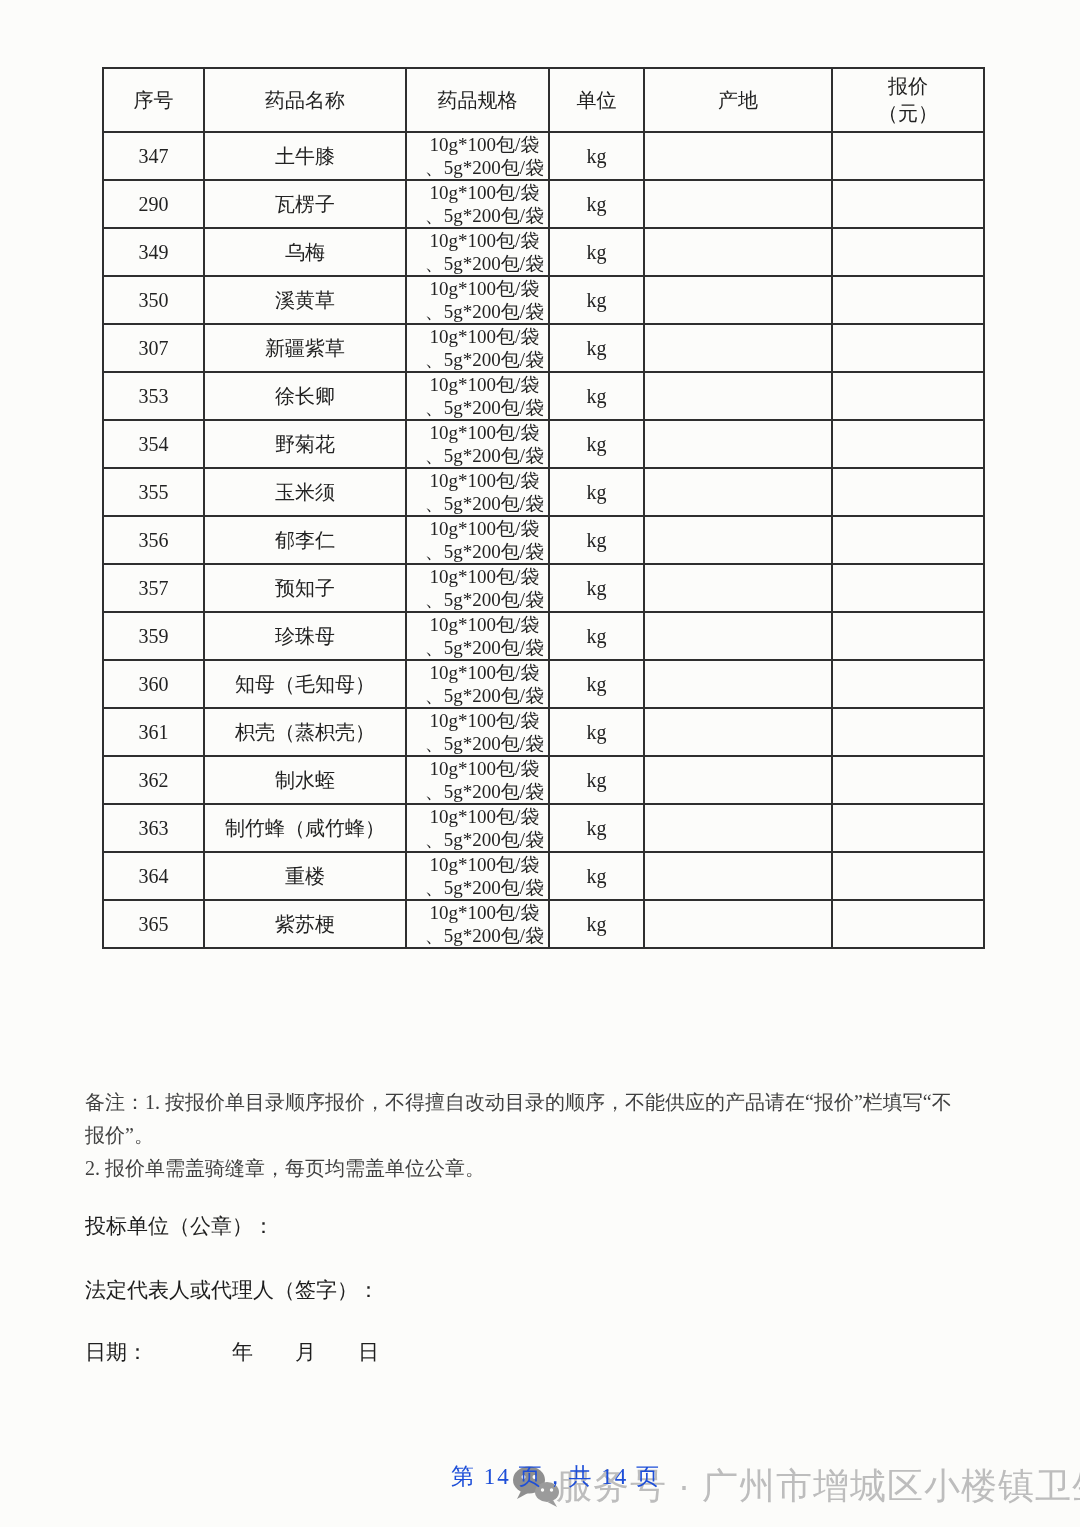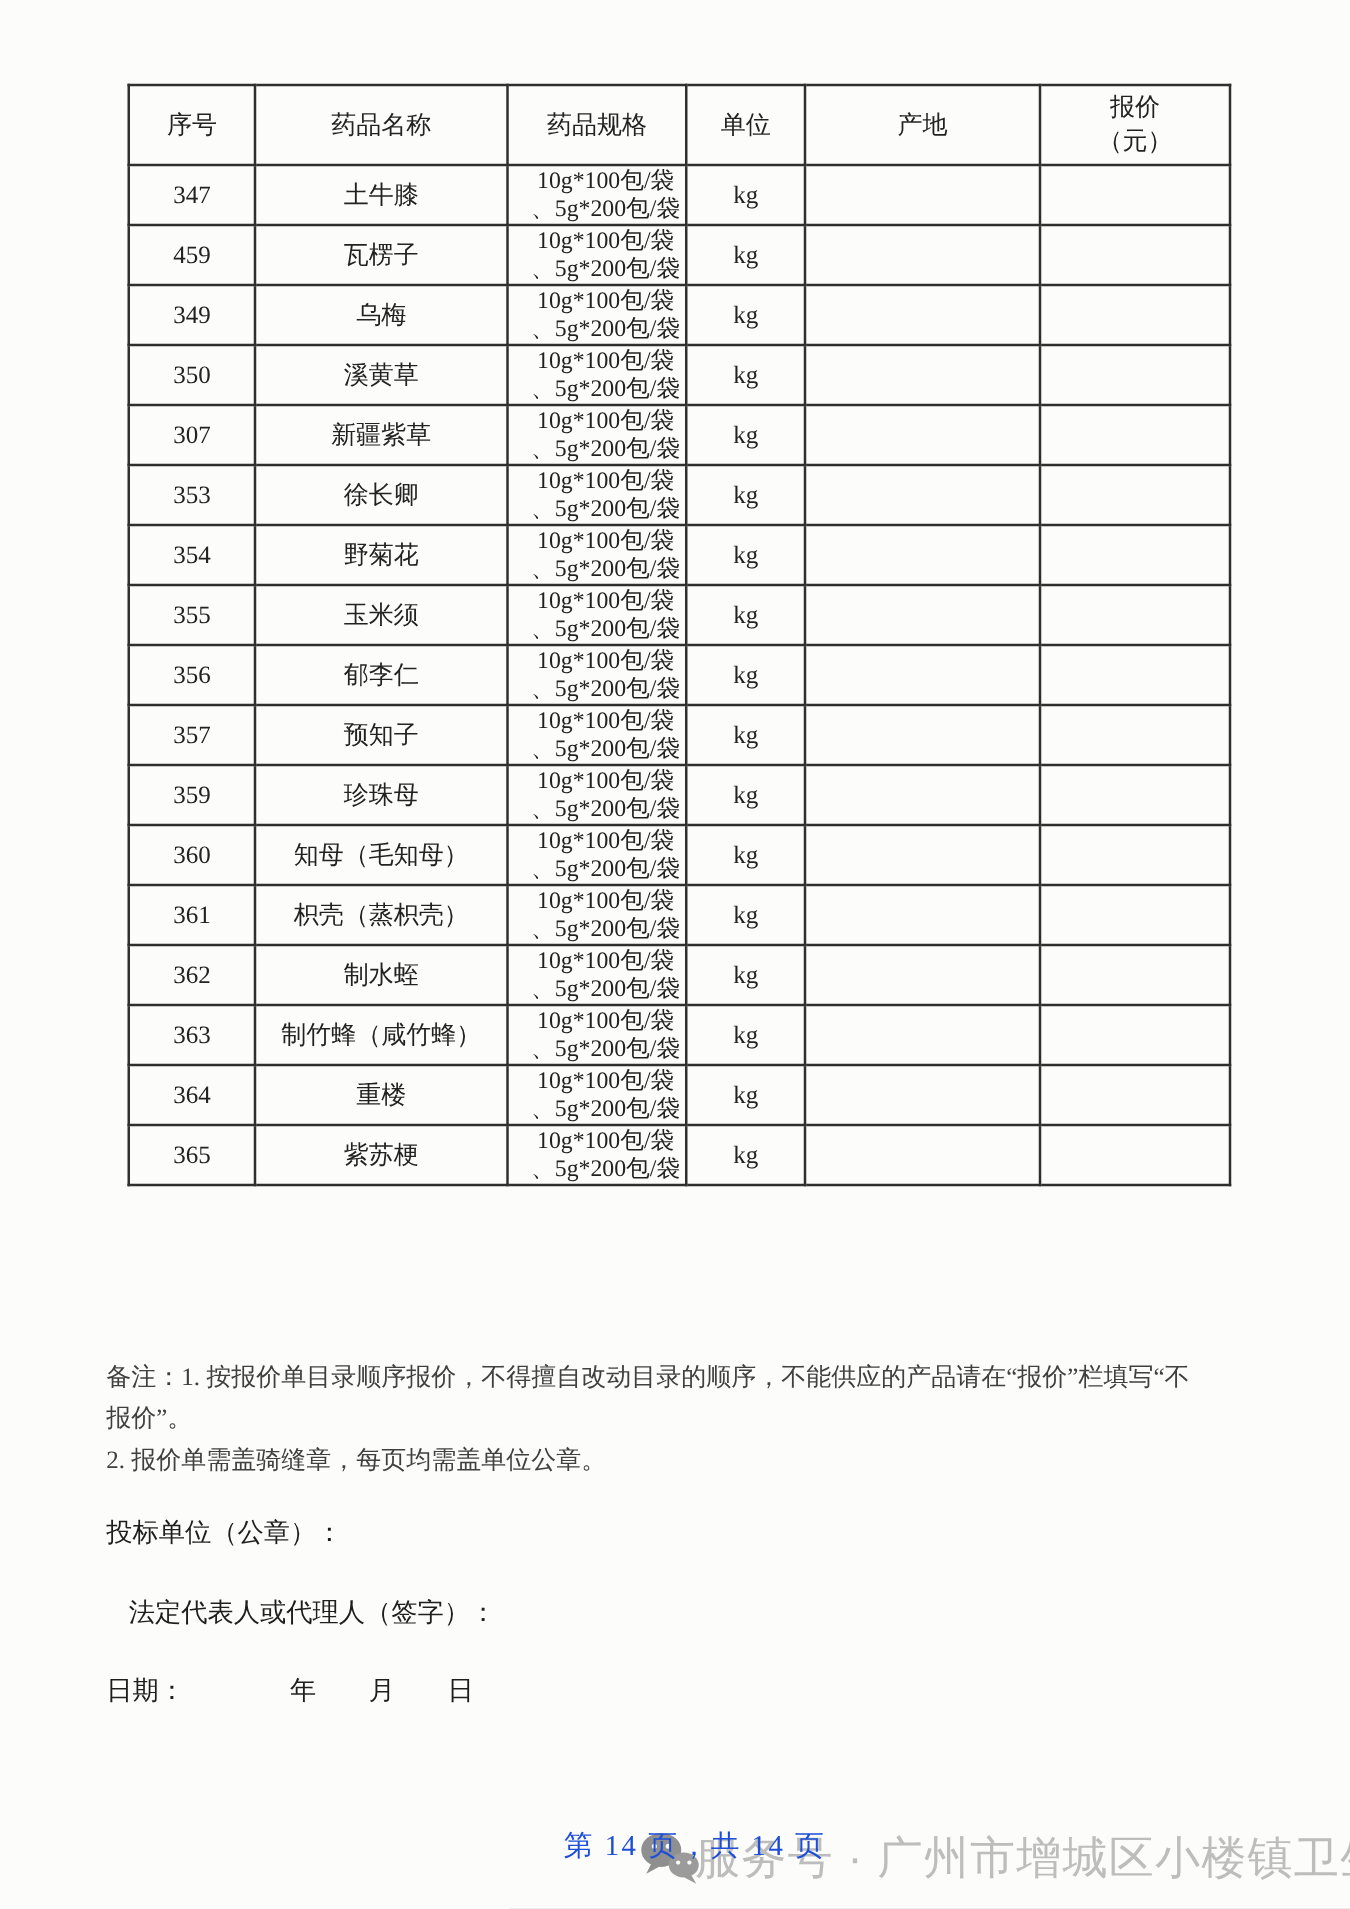--- a/index.html
+++ b/index.html
@@ -41,21 +41,21 @@
     padding-left:14px;
   }
   
   .notes{
     position:absolute;left:85px;top:1086px;width:912px;
     font-size:20px;line-height:33px;
     white-space:pre-line;
     color:#404040;
   }
   .sig-bidder{position:absolute;left:85px;top:1212px;font-size:21px;}
-  .sig-legal {position:absolute;left:103px;top:1276px;font-size:21px;text-align:right;}
+  .sig-legal {position:absolute;left:85px;top:1276px;font-size:21px;text-align:right;}
   .sig-date  {position:absolute;left:85px;top:1338px;font-size:21px;white-space:pre;}
   
   .page-number{
     position:absolute;left:451px;top:1461px;
     font-size:23px;letter-spacing:2px;color:#1d4ed8;z-index:2;
   }
   .watermark{
     position:absolute;left:556px;top:1462px;
     font-size:36px;color:#bdbdbd;letter-spacing:1px;
     white-space:nowrap;z-index:1;
@@ -95,21 +95,21 @@
         <tr>
           <td>347</td>
           <td>土牛膝</td>
           <td class="spec">10g*100包/袋
 、5g*200包/袋</td>
           <td>kg</td>
           <td></td>
           <td></td>
         </tr>
         <tr>
-          <td>459</td>
+          <td>290</td>
           <td>瓦楞子</td>
           <td class="spec">10g*100包/袋
 、5g*200包/袋</td>
           <td>kg</td>
           <td></td>
           <td></td>
         </tr>
         <tr>
           <td>349</td>
           <td>乌梅</td>

